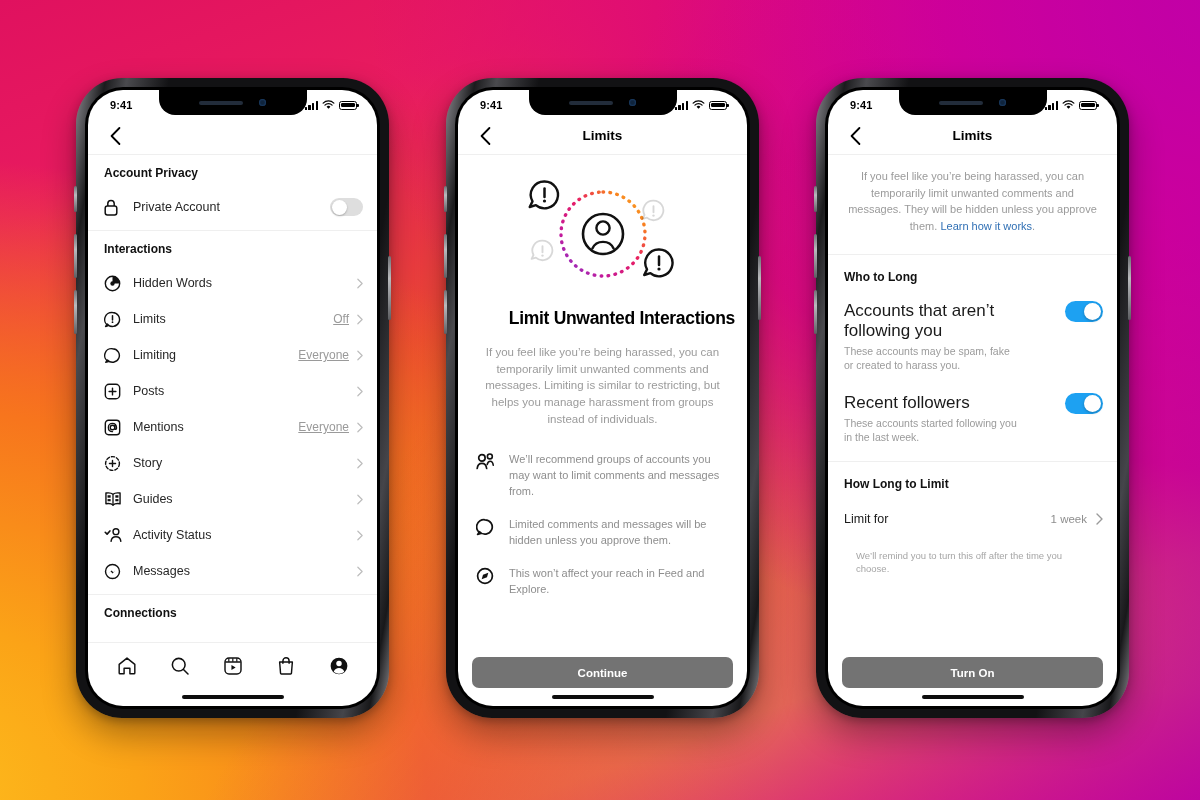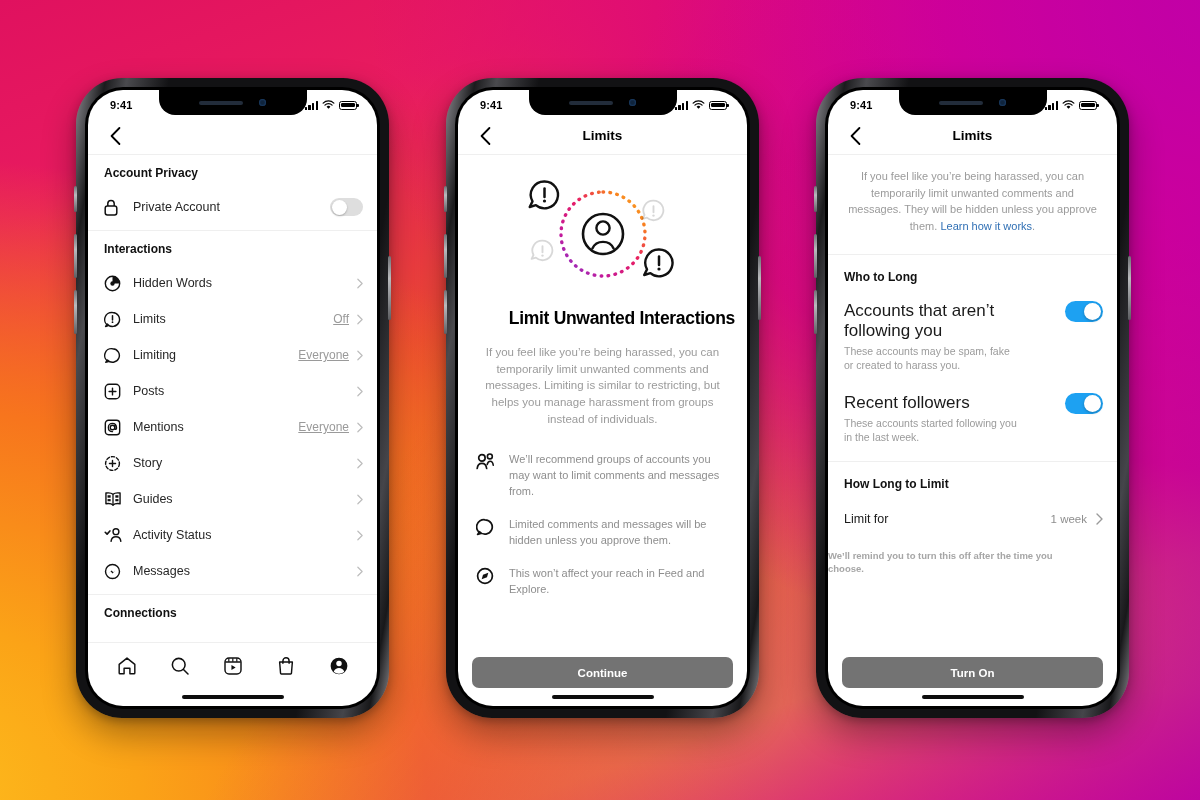--- a/index.html
+++ b/index.html
@@ -180,21 +180,21 @@
   .sec-title { font-size: 12px; font-weight: bold; color: #111; padding: 9px 16px 7px 16px; }
   .opt-row { display: flex; align-items: flex-start; padding: 4px 14px 10px 16px; gap: 10px; }
   .opt-main { flex: 1; }
   .opt-title { font-size: 17px; color: #1a1a1a; }
   .opt-desc { font-size: 10.5px; color: #9b9b9b; line-height: 1.38; padding-top: 3px; max-width: 175px; }
   .limitfor {
     display: flex; align-items: center; padding: 4px 14px 0 16px; height: 26px; cursor: pointer; justify-content: space-between;
   }
   .limitfor .lf-label { flex: 1; font-size: 12.5px; color: #1a1a1a; }
   .limitfor .lf-val { font-size: 11.5px; color: #8e8e8e; padding-right: 9px; }
-  .note { font-size: 9.5px; color: #a6a6a6; line-height: 1.4; padding: 13px 30px 0 0; font-weight: bold; }
+  .note { font-size: 9.5px; color: #a6a6a6; line-height: 1.4; padding: 13px 30px 0 28px; }
   .spacer { flex: 1; }
   .col { display: flex; flex-direction: column; height: 100%; gap: 6px; }
 </style>
 </head>
 <body>
 
 <div class="bg"></div>
 <div class="bg2"></div>
 
 <div class="stage">

